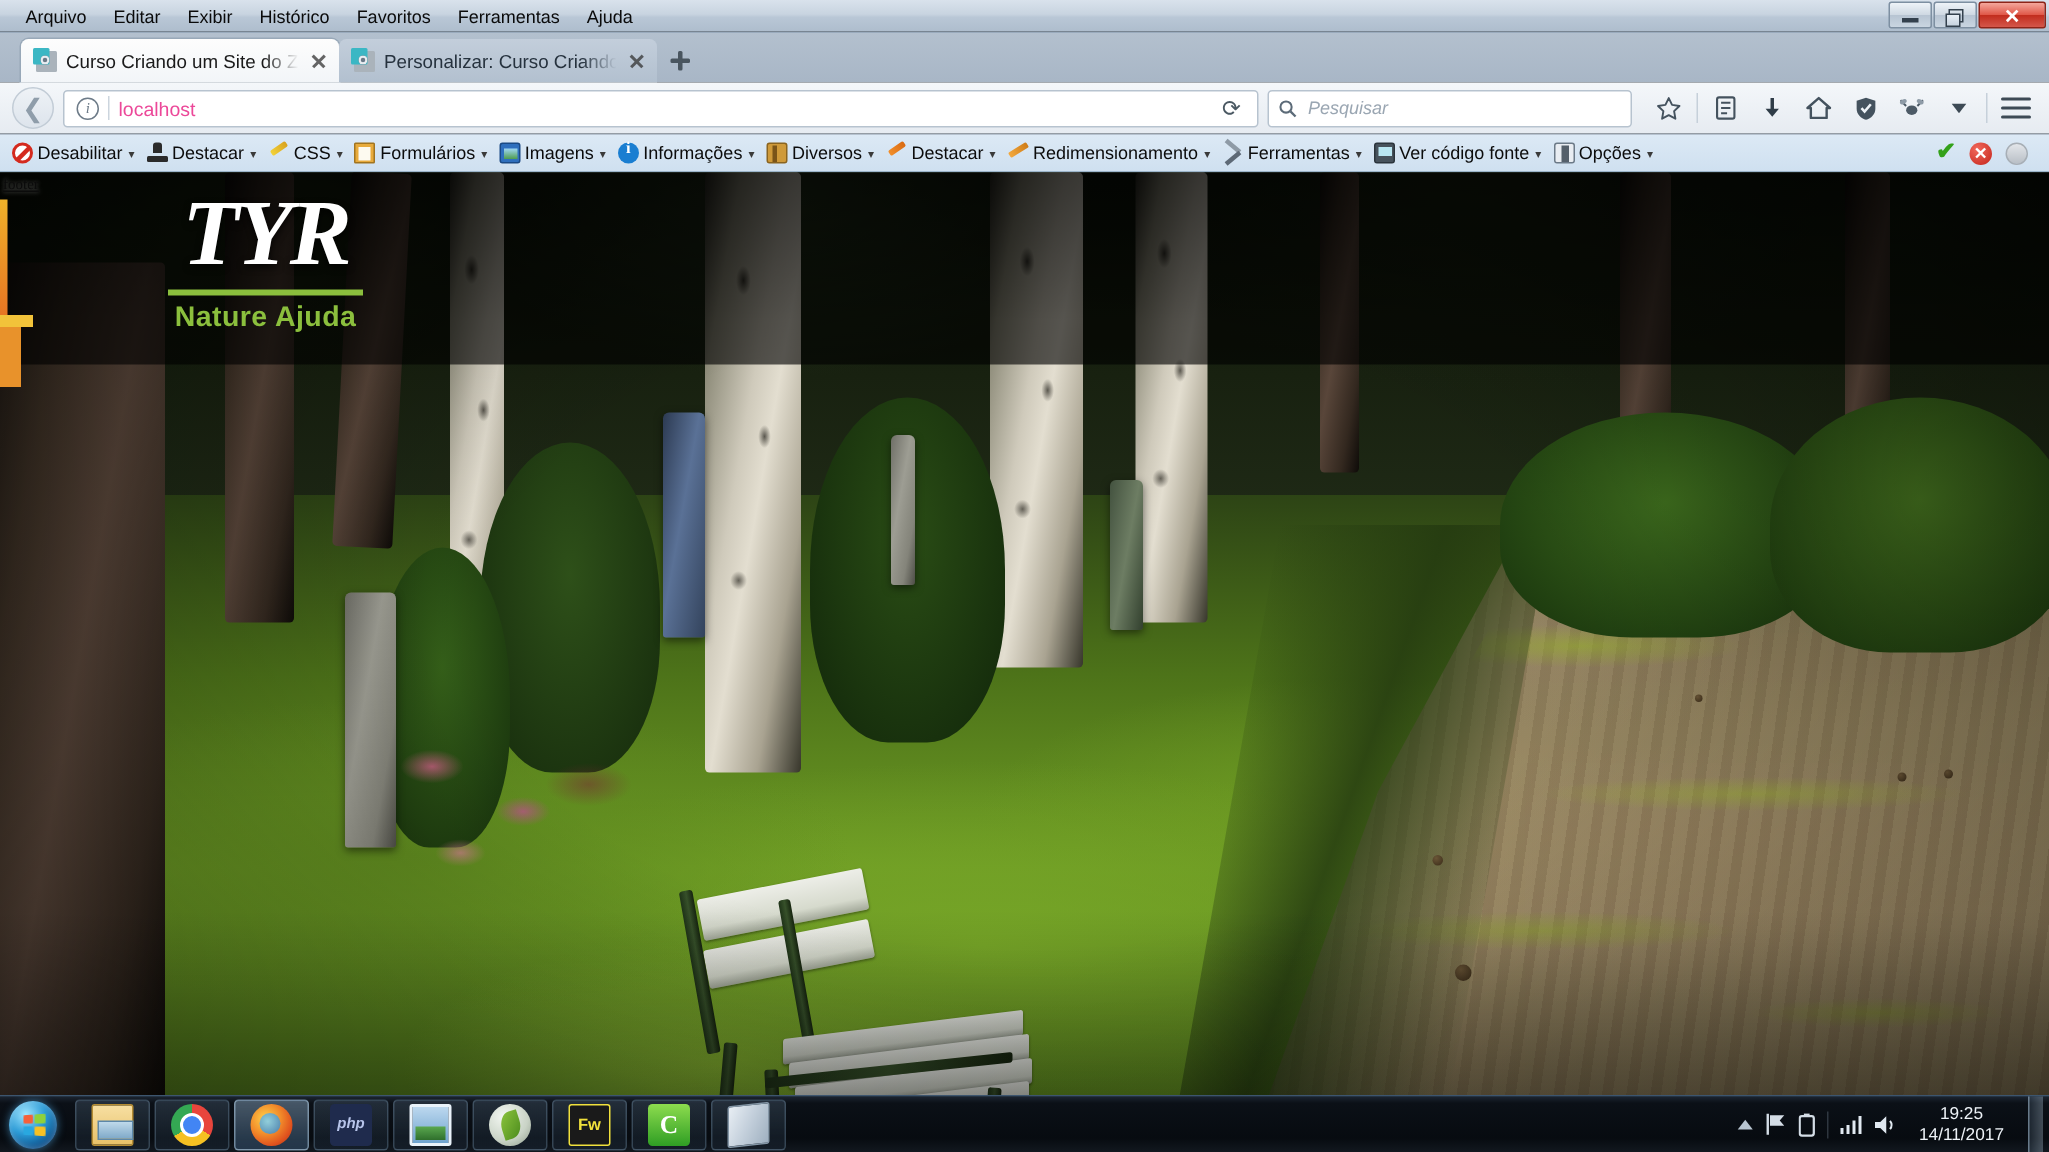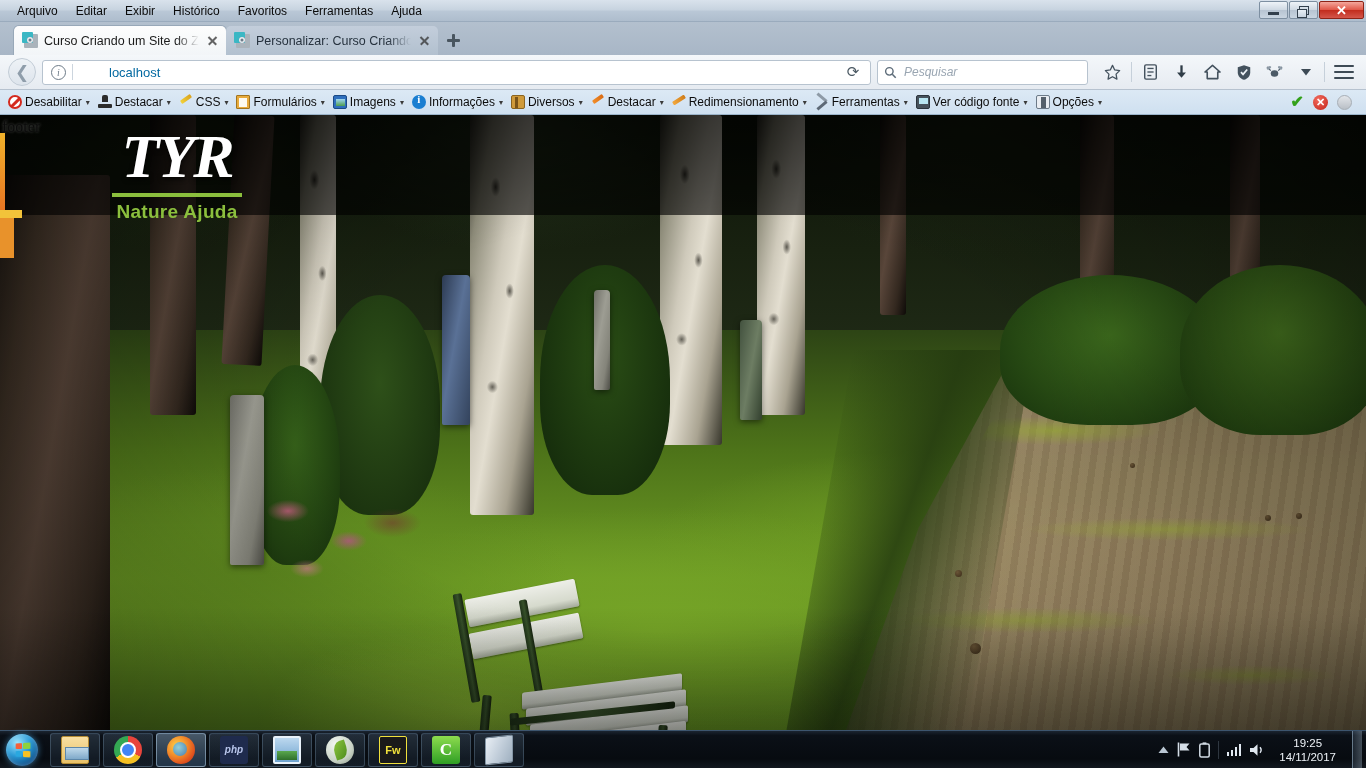--- a/index.html
+++ b/index.html
@@ -108,27 +108,27 @@
     flex:1; height:25px; background:#fff; border:1px solid #b7c3cf; border-radius:3px;
     display:flex; align-items:center; padding:0 4px; gap:6px; position:relative;
   }
   .idicon {
     width:15px;height:15px;border-radius:50%;border:1.4px solid #6d7b88;
     display:flex;align-items:center;justify-content:center;
     font-size:10px;font-style:italic;color:#6d7b88;font-family:"Liberation Serif",serif;
     margin-left:4px;
   }
   .urlsep { width:1px; height:16px; background:#ccd5de; }
-  .urltext { flex:1; font-size:13px; color:#0369a1;margin-left:30px; }
+  .urltext { flex:1; font-size:13px; color:#ec4899; }
   .reloadbtn {
     width:26px;height:25px;display:flex;align-items:center;justify-content:center;
     color:#4a5862; font-size:15px;
   }
   .searchbar {
-    width:211px; height:25px; background:#fff; border:1px solid #b7c3cf; border-radius:3px;
+    width:243px; height:25px; background:#fff; border:1px solid #b7c3cf; border-radius:3px;
     display:flex; align-items:center; padding:0 6px; gap:7px;
   }
   .searchph { font-size:12px; color:#9aa6b2; font-style:italic; }
   .navicons { display:flex; align-items:center; gap:2px; margin-left:4px; }
   .navicon {
     width:29px;height:28px;display:flex;align-items:center;justify-content:center;
     color:#44525e;
   }
   .vsep { width:1px;height:20px;background:#c6d0da;margin:0 2px; }
   .hamb { width:20px;height:14px;display:flex;flex-direction:column;justify-content:space-between; }
@@ -278,41 +278,42 @@
 
   .page-vignette {
     position:absolute; inset:0; pointer-events:none;
     background:
       radial-gradient(ellipse 900px 520px at 50% 50%, rgba(0,0,0,0) 40%, rgba(0,0,0,.38) 100%),
       linear-gradient(to bottom, rgba(0,0,0,.22) 0%, rgba(0,0,0,0) 16%, rgba(0,0,0,0) 80%, rgba(0,0,0,.3) 100%);
   }
 
   
   .siteheader {
-    position:absolute; left:0; top:0; width:100%; height:100px;
+    position:absolute; left:0; top:0; width:100%; height:128px;
     background:rgba(0,0,0,.62);
   }
   .logo-wrap { position:absolute; left:62px; top:6px; width:230px; text-align:center; }
   .logo-tyr {
     font-family:"Liberation Serif",serif;
     font-style:italic; font-weight:bold; font-size:62px; line-height:70px;
     color:#ffffff; letter-spacing:-2px;
     text-shadow:0 2px 5px rgba(0,0,0,.8);
   }
   .logo-rule { width:130px; height:4px; background:#8bbf3d; margin:2px auto 4px auto; }
   .logo-sub {
     font-size:19px; font-weight:bold; color:#8bbf3d; letter-spacing:.3px;
   }
   .logo-sub .ph { color:#8bbf3d; }
 
   
   .outline-label {
     position:absolute; left:2px; top:3px;
-    font-family:"Liberation Serif",serif; font-size:16px; color:#0b0b0b;
+    font-family:"Liberation Serif",serif; font-size:10px; color:#0b0b0b;
     text-shadow:0 0 3px rgba(255,255,255,.35);
+    text-decoration:underline;
   }
   .outline-bar-a { position:absolute; left:0px; top:18px; width:5px; height:120px;
       background:linear-gradient(to bottom,#f0b22a,#e2531f); }
   .outline-bar-b { position:absolute; left:0px; top:95px; width:22px; height:8px; background:#f2c33a; }
   .outline-bar-c { position:absolute; left:0px; top:103px; width:14px; height:40px; background:#e8922b; }
 
   
   .taskbar {
     position:absolute; left:0; top:730px; width:1366px; height:38px;
     background:linear-gradient(to bottom,#1b2430 0%, #0b1017 12%, #070b10 75%, #12181f 100%);

